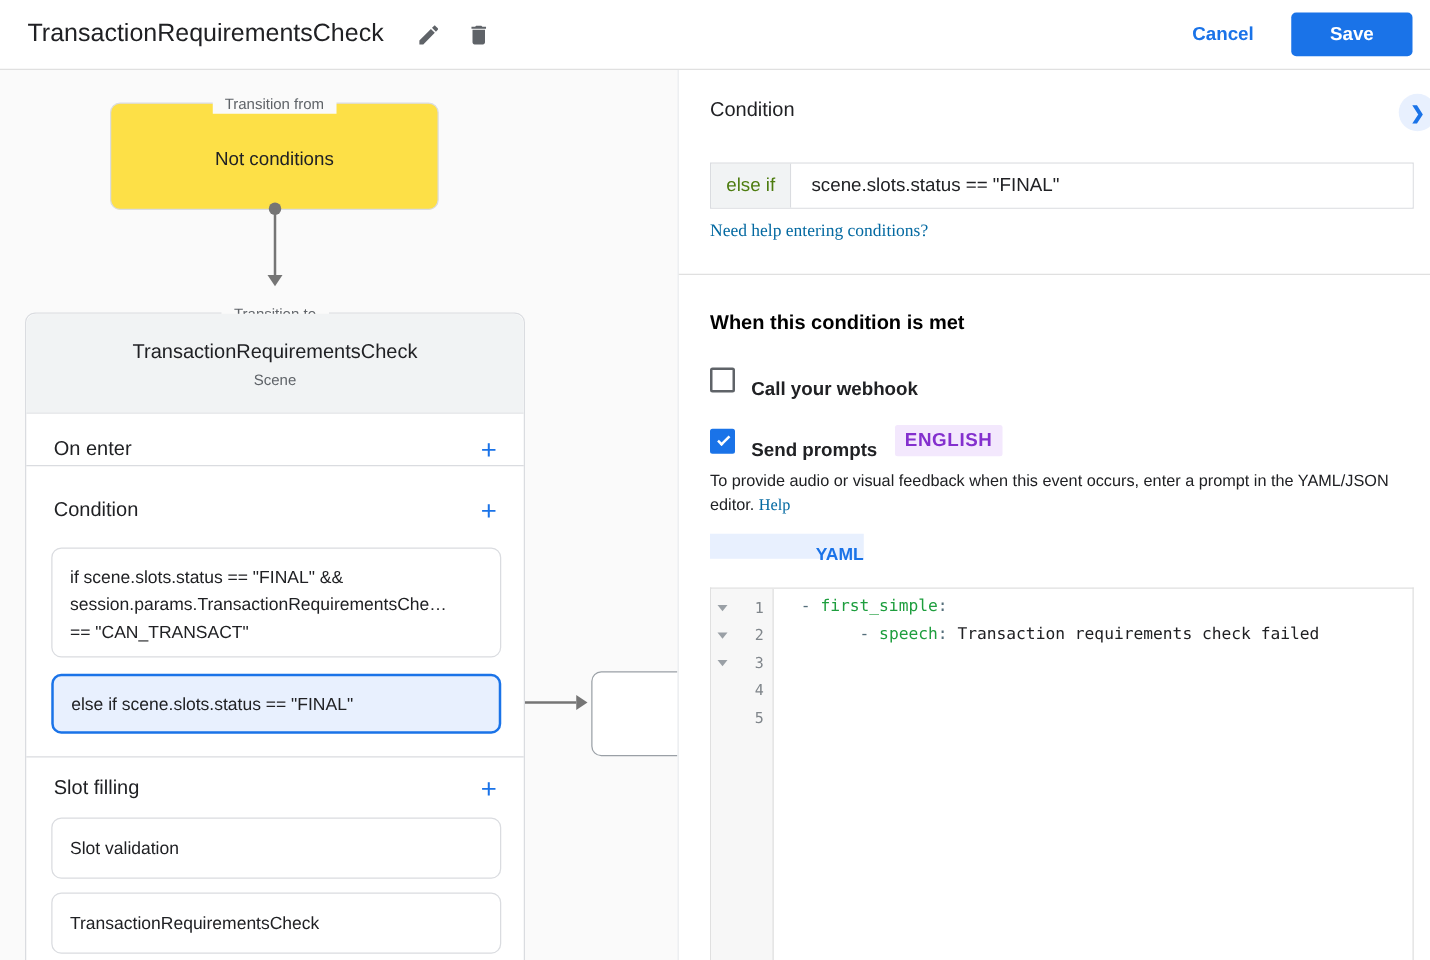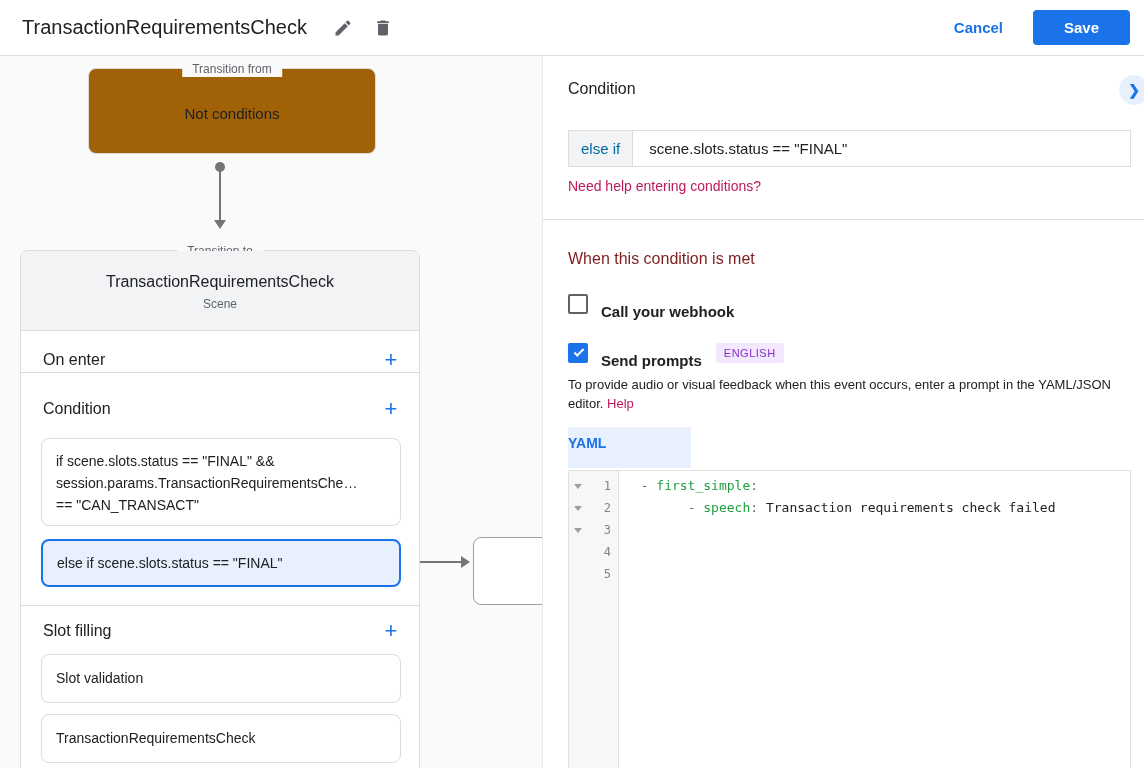--- a/index.html
+++ b/index.html
@@ -17,21 +17,21 @@
   .tb-right { margin-left:auto; display:flex; align-items:center; gap:30px; margin-right:14px; }
   .cancel-btn { border:none; background:transparent; color:#1a73e8; font-size:15px; font-weight:700; cursor:pointer; }
   .save-btn { background:#1a73e8; color:#fff; border:none; border-radius:4px; width:97px; height:35px;
     font-size:15px; font-weight:700; cursor:pointer; }
 
   
   .canvas { position:absolute; left:0; top:56px; width:542px; height:712px; background:#fafafa; overflow:hidden; }
   .legend { position:absolute; top:-8px; left:50%; transform:translateX(-50%); background:#fafafa;
     padding:0 10px; font-size:12px; color:#5f6368; white-space:nowrap; line-height:16px; }
 
-  .tf-box { position:absolute; left:88px; top:12px; width:288px; height:86px; background:#a16207;
+  .tf-box { position:absolute; left:88px; top:26px; width:263px; height:86px; background:#fde047;
     border:1px solid #dadce0; border-radius:8px; }
   .tf-content { text-align:center; margin-top:36px; font-size:15px; color:#202124; }
 
   .dot { position:absolute; width:10px; height:10px; border-radius:50%; background:#757575; }
   .vline { position:absolute; width:2px; background:#757575; }
   .hline { position:absolute; height:2px; background:#757575; }
   .arrow-down { position:absolute; width:0; height:0; border-left:6px solid transparent;
     border-right:6px solid transparent; border-top:9px solid #757575; }
   .arrow-right { position:absolute; width:0; height:0; border-top:6px solid transparent;
     border-bottom:6px solid transparent; border-left:9px solid #757575; }
@@ -67,46 +67,46 @@
   .panel { position:absolute; left:542px; top:56px; width:602px; height:712px; background:#fff;
     border-left:1px solid #e8eaed; z-index:20; }
   .panel-title { position:absolute; left:25px; top:24px; font-size:16px; color:#202124; }
   .expand-btn { position:absolute; left:576px; top:19px; width:30px; height:30px; border-radius:50%;
     background:#e8f0fe; border:none; color:#1a73e8; font-size:14px; font-weight:700; cursor:pointer;
     display:flex; align-items:center; justify-content:center; }
 
   .cond-input-row { position:absolute; left:25px; top:74px; width:563px; height:37px;
     border:1px solid #dadce0; display:flex; background:#fff; }
   .cond-prefix { background:#f1f3f4; border-right:1px solid #dadce0; padding:0 12px; font-size:15px;
-    line-height:35px; color:#0369a1; }
+    line-height:35px; color:#4d7c0f; }
   .cond-value { flex:1; border:none; outline:none; font-size:15px; padding-left:16px;
     font-family:"Liberation Sans", sans-serif; color:#202124; background:#fff; }
 
-  .link { color:#be185d; text-decoration:none; cursor:pointer; }
+  .link { color:#0369a1; text-decoration:none; cursor:pointer;font-family:Liberation Serif, serif; }
   .help-cond-link { position:absolute; left:25px; top:122px; font-size:14px; }
 
   .panel-divider { position:absolute; left:0; right:0; top:163px; height:1px; background:#e0e0e0; }
-  .when-title { position:absolute; left:25px; top:194px; font-size:16px; color:#7f1d1d; }
+  .when-title { position:absolute; left:25px; top:194px; font-size:16px; color:#000000;font-weight:bold; }
 
   .check-row { position:absolute; left:25px; display:flex; align-items:center; }
   .row-webhook { top:231px; }
   .row-prompts { top:280px; }
   .checkbox { width:20px; height:20px; border:2px solid #5f6368; border-radius:2px; background:#fff;
     cursor:pointer; flex:none; }
   .checkbox.checked { background:#1a73e8; border-color:#1a73e8; position:relative; }
   .checkmark { position:absolute; left:4px; top:4px; width:10px; height:5px; border-left:2px solid #fff;
     border-bottom:2px solid #fff; transform:rotate(-45deg); }
   .check-label { margin-left:13px; font-size:15px; font-weight:700; color:#202124;margin-top:16px; }
-  .lang-badge { margin-left:14px; background:#f3e8fd; color:#8430ce; font-size:11px; font-weight:400;
+  .lang-badge { margin-left:14px; background:#f3e8fd; color:#8430ce; font-size:15px; font-weight:700;
     letter-spacing:0.5px; padding:4px 8px; border-radius:2px; }
 
   .desc { position:absolute; left:25px; top:319px; width:567px; font-size:13px; line-height:19px; color:#202124; }
 
   .tabs { position:absolute; left:25px; top:371px; display:flex; }
-  .tab { width:123px; height:41px; line-height:33px; text-align:left; font-size:14px; font-weight:700;
+  .tab { width:123px; height:20px; line-height:33px; text-align:right; font-size:14px; font-weight:700;
     color:#5f6368; cursor:pointer; }
   .tab.active { background:#e8f0fe; color:#1a73e8; }
 
   .editor { position:absolute; left:25px; top:414px; width:563px; height:298px; border:1px solid #e0e0e0;
     border-bottom:none; background:#fff; overflow:hidden; font-family:"DejaVu Sans Mono", monospace; }
   .gutter { position:absolute; left:0; top:0; bottom:0; width:50px; background:#f7f7f7;
     border-right:1px solid #e0e0e0; padding-top:4px; }
   .gut-row { height:22px; position:relative; }
   .fold { position:absolute; left:5px; top:9px; width:0; height:0; border-left:4px solid transparent;
     border-right:4px solid transparent; border-top:5px solid #9aa0a6; cursor:pointer; }

